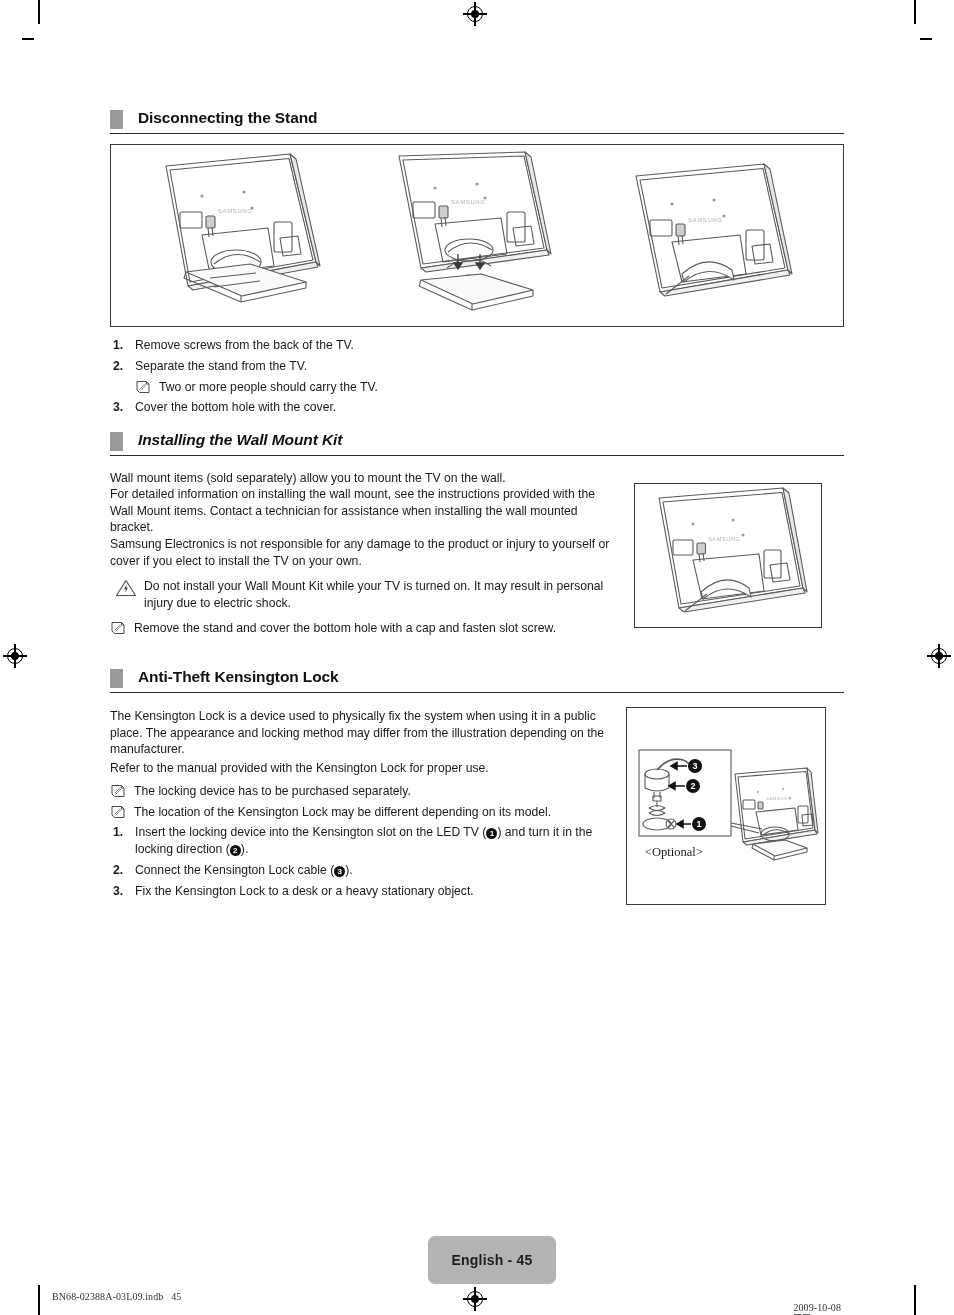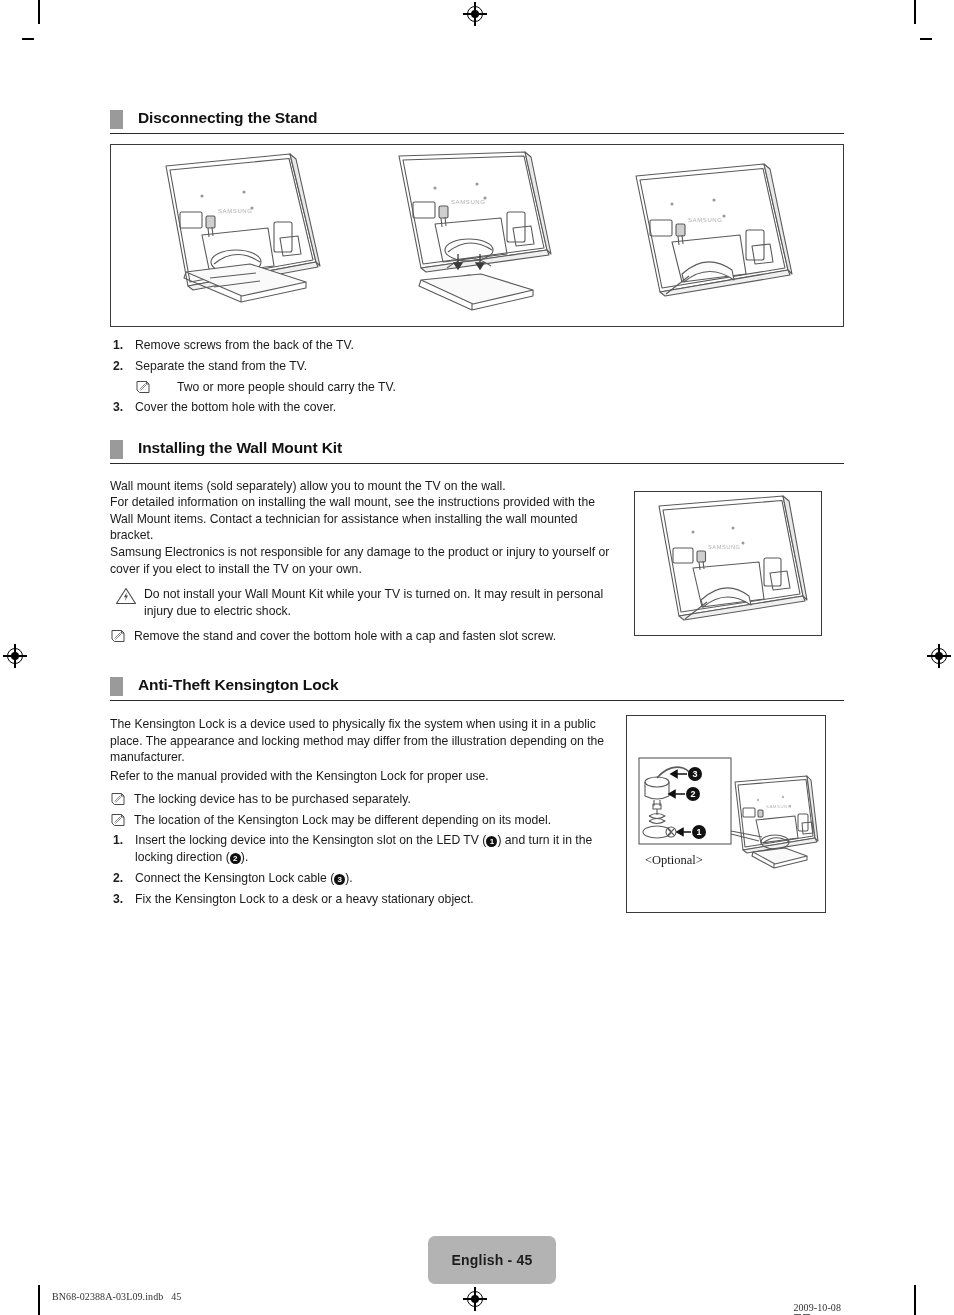--- a/index.html
+++ b/index.html
@@ -39,21 +39,21 @@
 
   
   .para{font-size:12.2px;line-height:16.6px;color:#1a1a1a;margin:0;}
   .para p{margin:0;}
 
   
   .steps{margin:0;padding:0;list-style:none;}
   .step{display:flex;align-items:flex-start;font-size:12.2px;line-height:16.4px;margin:0 0 4.5px 0;}
   .step .num{width:25px;flex:0 0 25px;font-weight:bold;text-align:left;padding-left:3px;box-sizing:border-box;}
   .step .txt{flex:1;}
-  .substep{display:flex;align-items:flex-start;font-size:12.2px;line-height:16.4px;margin:1px 0 4px 25px;gap:18px;}
+  .substep{display:flex;align-items:flex-start;font-size:12.2px;line-height:16.4px;margin:1px 0 4px 25px;}
 
   .noteline{display:flex;align-items:flex-start;font-size:12.2px;line-height:16.4px;margin:0 0 4.5px 0;}
   .noteline .txt{flex:1;}
 
   
   .ico-note{flex:0 0 24px;width:24px;height:15px;position:relative;margin-top:1px;}
   .ico-note svg{position:absolute;left:0;top:0;}
 
   
   .ico-warn{flex:0 0 30px;width:30px;height:18px;position:relative;margin-top:1px;}
@@ -241,21 +241,21 @@
           </svg>
         </span>
         <span class="txt">Two or more people should carry the TV.</span>
       </li>
       <li class="step">
         <span class="num">3.</span>
         <span class="txt">Cover the bottom hole with the cover.</span>
       </li>
     </ul>
 
-    <div class="section-head" style="margin-top:22px;">
+    <div class="section-head" style="margin-top:14px;font-style:italic;">
       <div class="bar"></div>
       <h2>Installing the Wall Mount Kit</h2>
     </div>
 
     <div class="cols" style="margin-top:14px;">
       <div class="col-text" style="max-width:508px;">
         <div class="para">
           <p>Wall mount items (sold separately) allow you to mount the TV on the wall.</p>
           <p>For detailed information on installing the wall mount, see the instructions provided with the Wall Mount items. Contact a technician for assistance when installing the wall mounted bracket.</p>
           <p>Samsung Electronics is not responsible for any damage to the product or injury to yourself or cover if you elect to install the TV on your own.</p>

